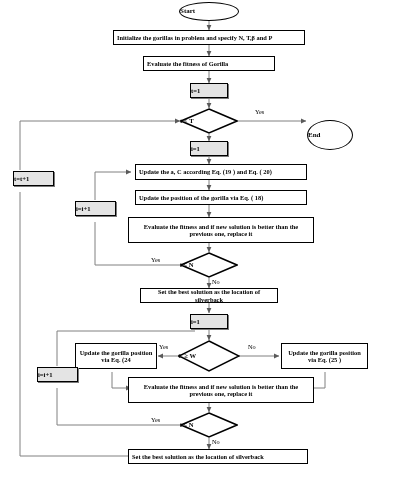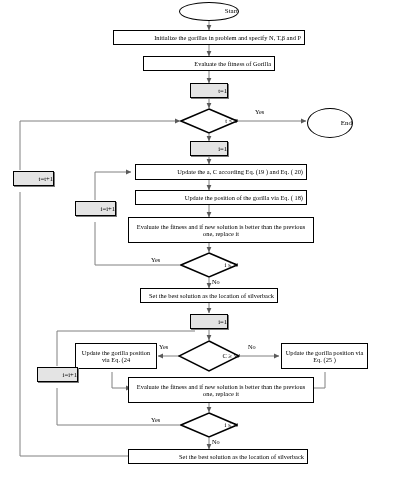--- a/index.html
+++ b/index.html
@@ -25,24 +25,25 @@
     top: 0;
     width: 418px;
     height: 480px;
     pointer-events: none;
   }
   .node {
     position: absolute;
     box-sizing: border-box;
     display: flex;
     align-items: center;
-    justify-content: flex-end;
+    justify-content: flex-start;
     text-align: center;
     color: #000;
     line-height: 1.15;
+    font-weight: bold;
   }
   
   .terminator {
     border: 1.6px solid #000;
     border-radius: 50%;
     background: #fff;
     font-size: 7px;
   }
   
   .process {
@@ -164,21 +165,21 @@
   </div>
 
   <div class="node decision" style="left:180px; top:108px; width:58px; height:26px;">
     <svg class="dia-svg" width="58" height="26" viewBox="0 0 58 26" xmlns="http://www.w3.org/2000/svg">
       <polygon points="29,1 57,13 29,25 1,13" fill="#ffffff" stroke="#000000" stroke-width="1.5"></polygon>
     </svg>
     <span class="dia-label">t &lt; T</span>
   </div>
   <span class="edge-label" style="left:255px; top:108px;">Yes</span>
 
-  <div class="node terminator" style="left:307px; top:108px; width:46px; height:30px;">
+  <div class="node terminator" style="left:307px; top:120px; width:46px; height:30px;">
     <span>End</span>
   </div>
 
   <div class="node counter" style="left:190px; top:141px; width:38px; height:15px;">
     <span>i=1</span>
   </div>
 
   <div class="node counter" style="left:13px; top:171px; width:41px; height:15px;">
     <span>t=t+1</span>
   </div>

